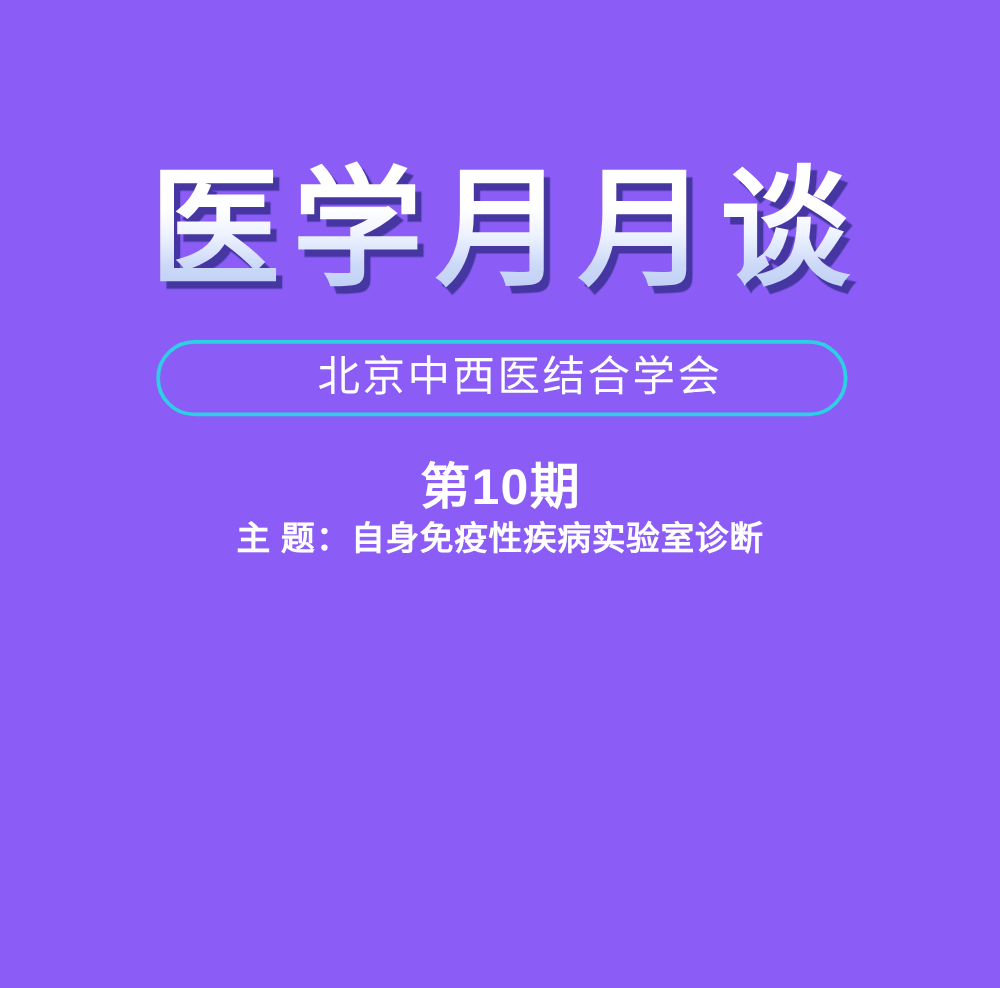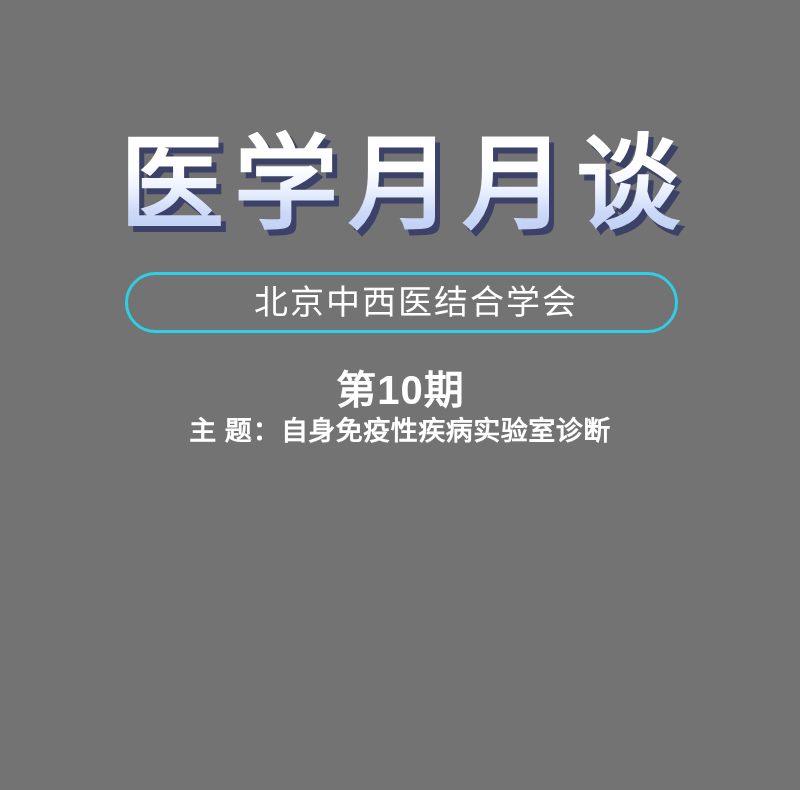--- a/index.html
+++ b/index.html
@@ -12,21 +12,21 @@
     height: 790px;
     overflow: hidden;
     font-family: "Liberation Serif", "DejaVu Serif", serif;
     background: #223a9a;
   }
 
   #poster {
     position: relative;
     width: 800px;
     height: 790px;
-    background: #737373;
+    background: #8b5cf6;
     box-sizing: border-box;
   }
 
   
   .title-block {
     position: absolute;
     left: 0;
     top: 128px;
     width: 800px;
     text-align: center;

